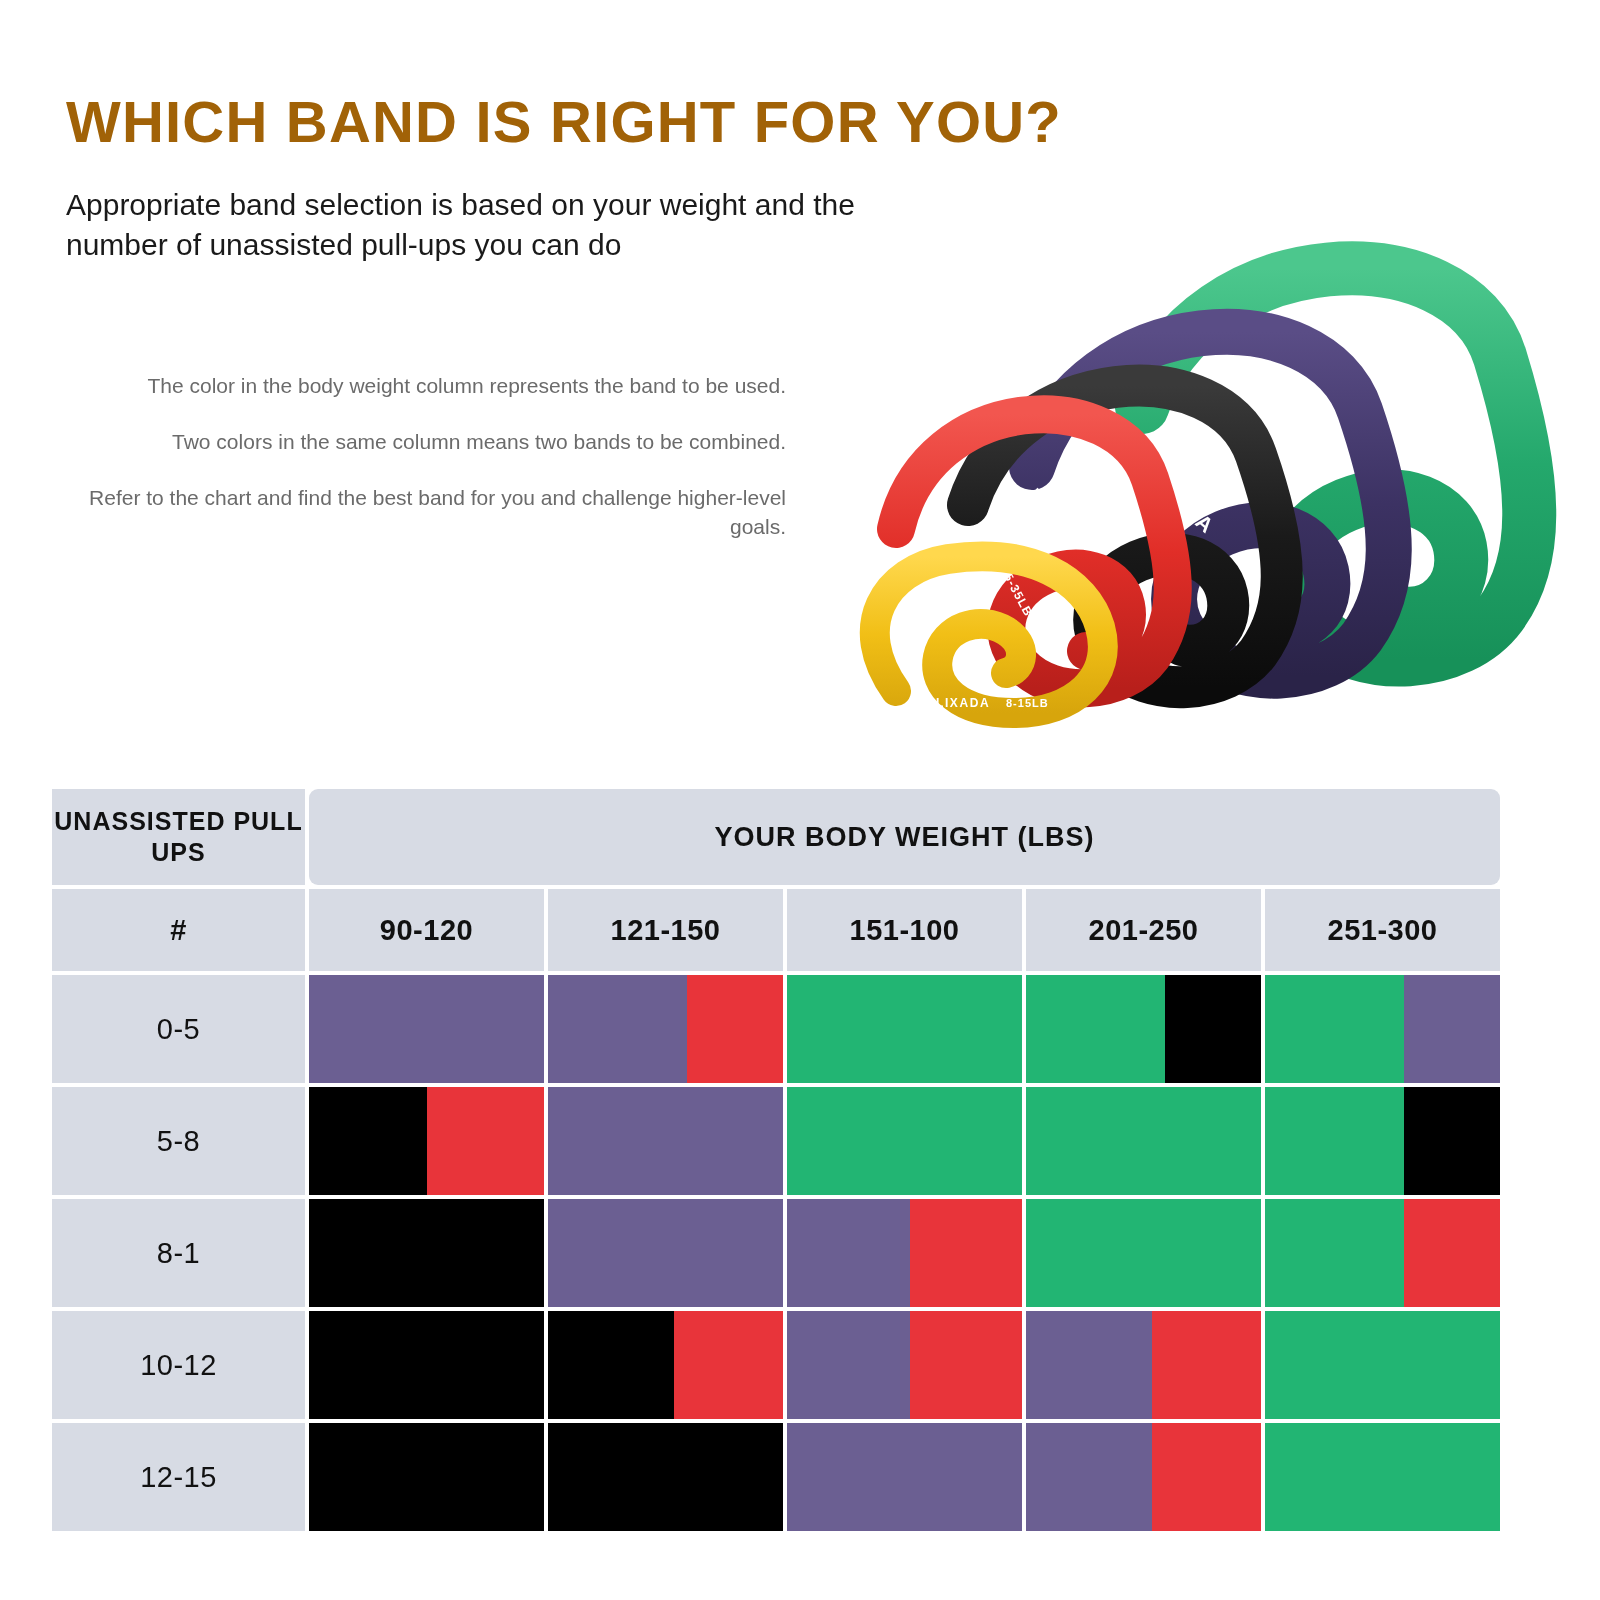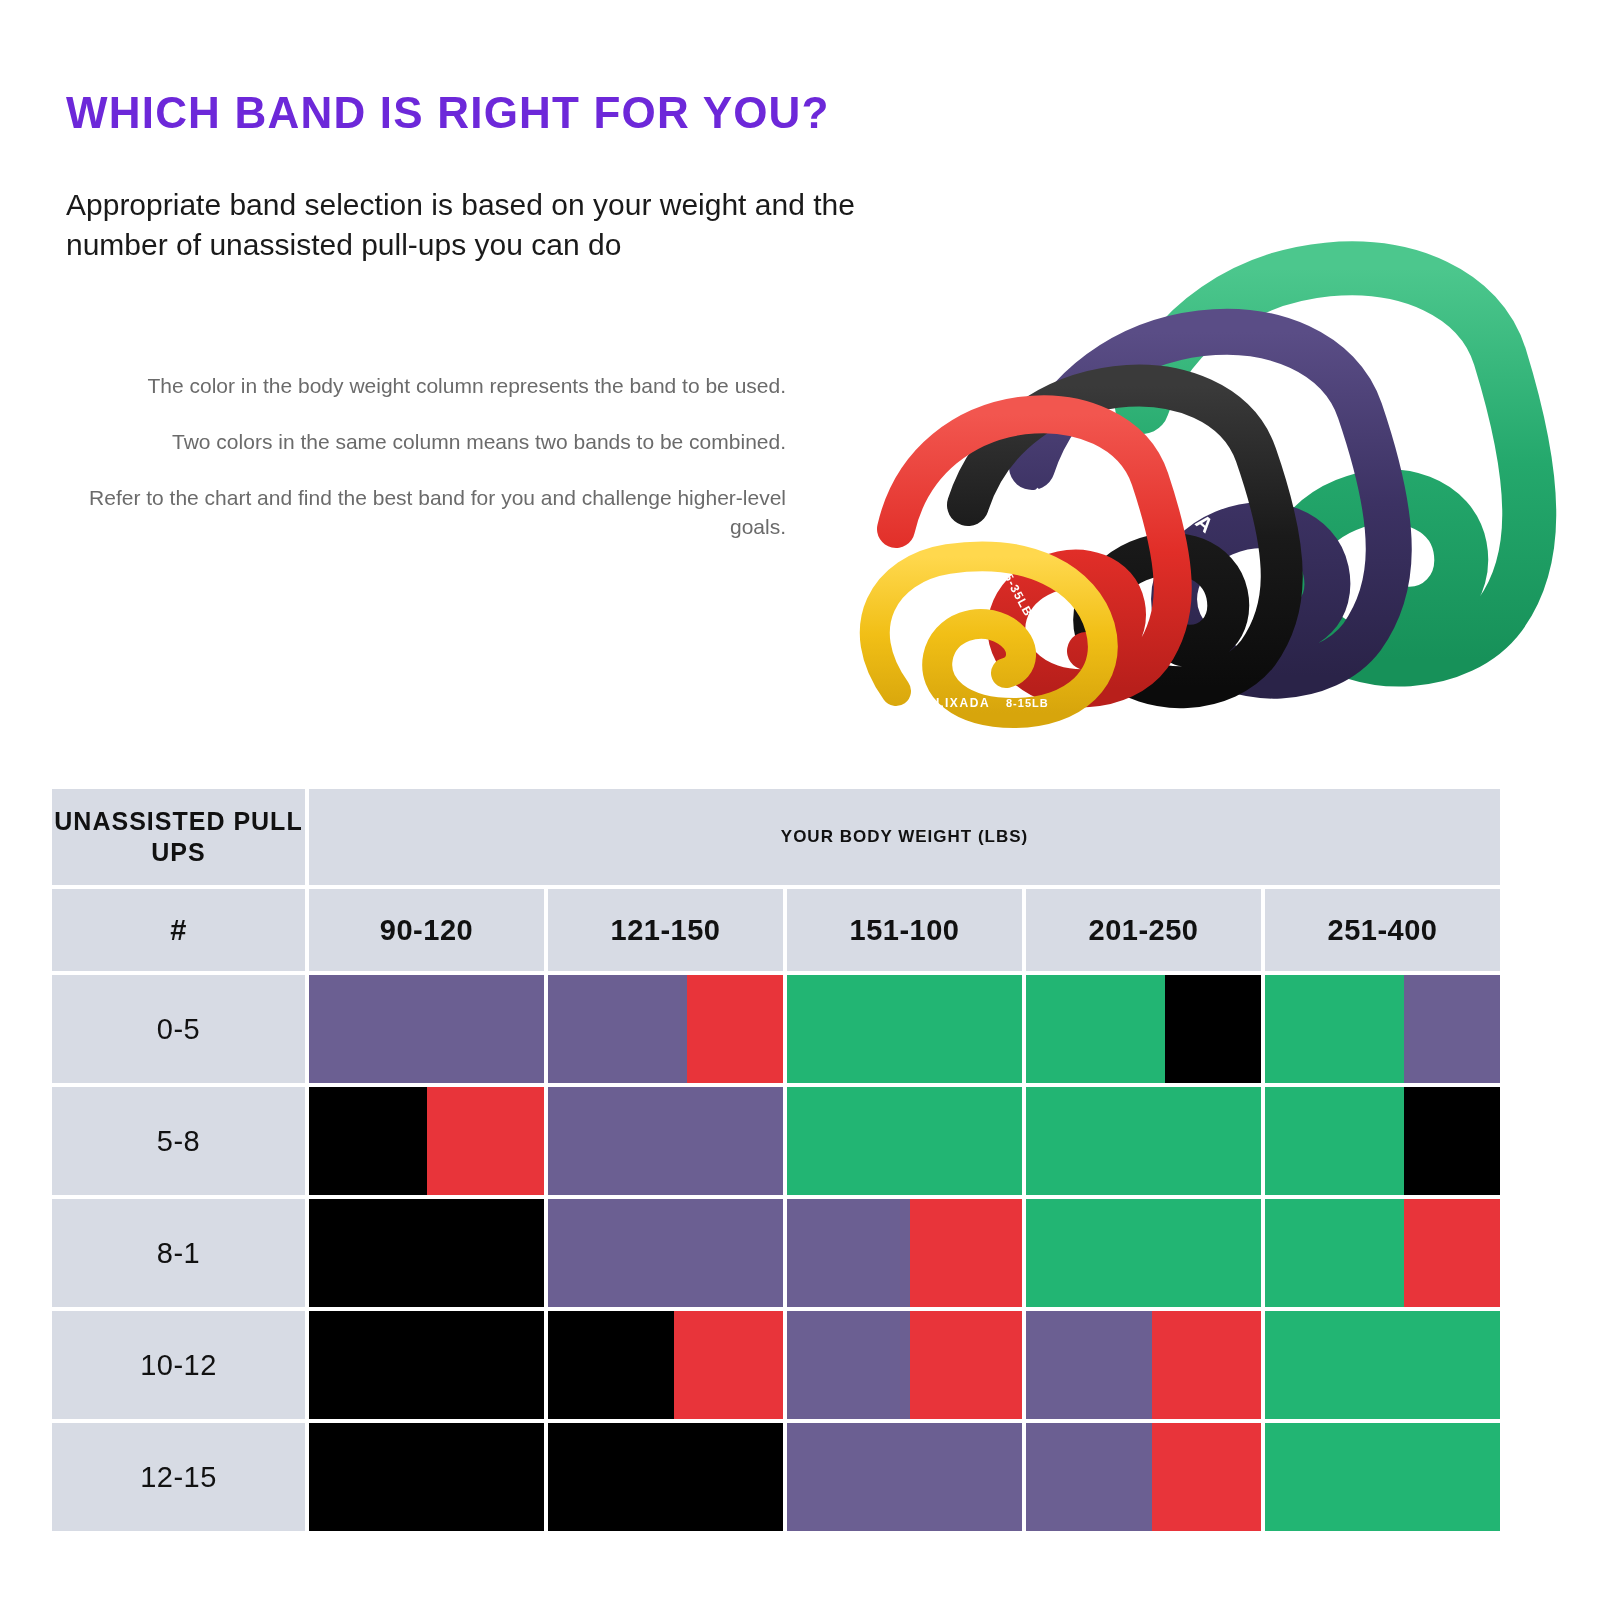--- a/index.html
+++ b/index.html
@@ -10,24 +10,24 @@
     position: relative;
     overflow: hidden;
   }
 
   
   .top { position: relative; height: 780px; }
 
   .title {
     position: absolute;
     left: 66px; top: 88px;
-    font-size: 44px;
+    font-size: 58px;
     font-weight: 700;
     letter-spacing: 1.2px;
-    color: #6d28d9;
+    color: #a16207;
     white-space: nowrap;
   }
 
   .subtitle {
     position: absolute;
     left: 66px; top: 185px;
     width: 830px;
     font-size: 30px;
     line-height: 1.33;
     color: #1a1a1a;
@@ -67,21 +67,21 @@
 
   .hdr {
     background: #d7dbe4;
     text-align: center;
     vertical-align: middle;
     font-weight: 700;
     color: #111;
     letter-spacing: 1px;
   }
   .hdr-left { font-size: 25px; line-height: 1.25; height: 96px; }
-  .hdr-span { font-size: 17px; height: 96px; }
+  .hdr-span { font-size: 27px; height: 96px; border-radius: 9px; }
   .hdr-sub  { font-size: 29px; height: 82px; font-weight: 700; letter-spacing: .5px; }
   .rowlbl   { font-size: 29px; height: 108px; font-weight: 400; letter-spacing: .5px; }
 
   .cell { height: 108px; }
   .cell .split { display: flex; height: 100%; width: 100%; }
   .cell .seg { height: 100%; }
 </style>
 </head>
 <body>
 
@@ -184,21 +184,21 @@
       <tr>
         <td class="hdr hdr-left" rowspan="1">UNASSISTED PULL UPS</td>
         <td class="hdr hdr-span" colspan="5">YOUR BODY WEIGHT (LBS)</td>
       </tr>
       <tr>
         <td class="hdr hdr-sub">#</td>
         <td class="hdr hdr-sub">90-120</td>
         <td class="hdr hdr-sub">121-150</td>
         <td class="hdr hdr-sub">151-100</td>
         <td class="hdr hdr-sub">201-250</td>
-        <td class="hdr hdr-sub">251-400</td>
+        <td class="hdr hdr-sub">251-300</td>
       </tr>
     </thead>
     <tbody id="chart-body">
         <tr>
           <td class="hdr rowlbl">0-5</td>
           <td class="cell">
             <div class="split">
               <div class="seg" style="flex: 1 1 0%; background: rgb(107, 95, 146);"></div>
             </div>
           </td>

